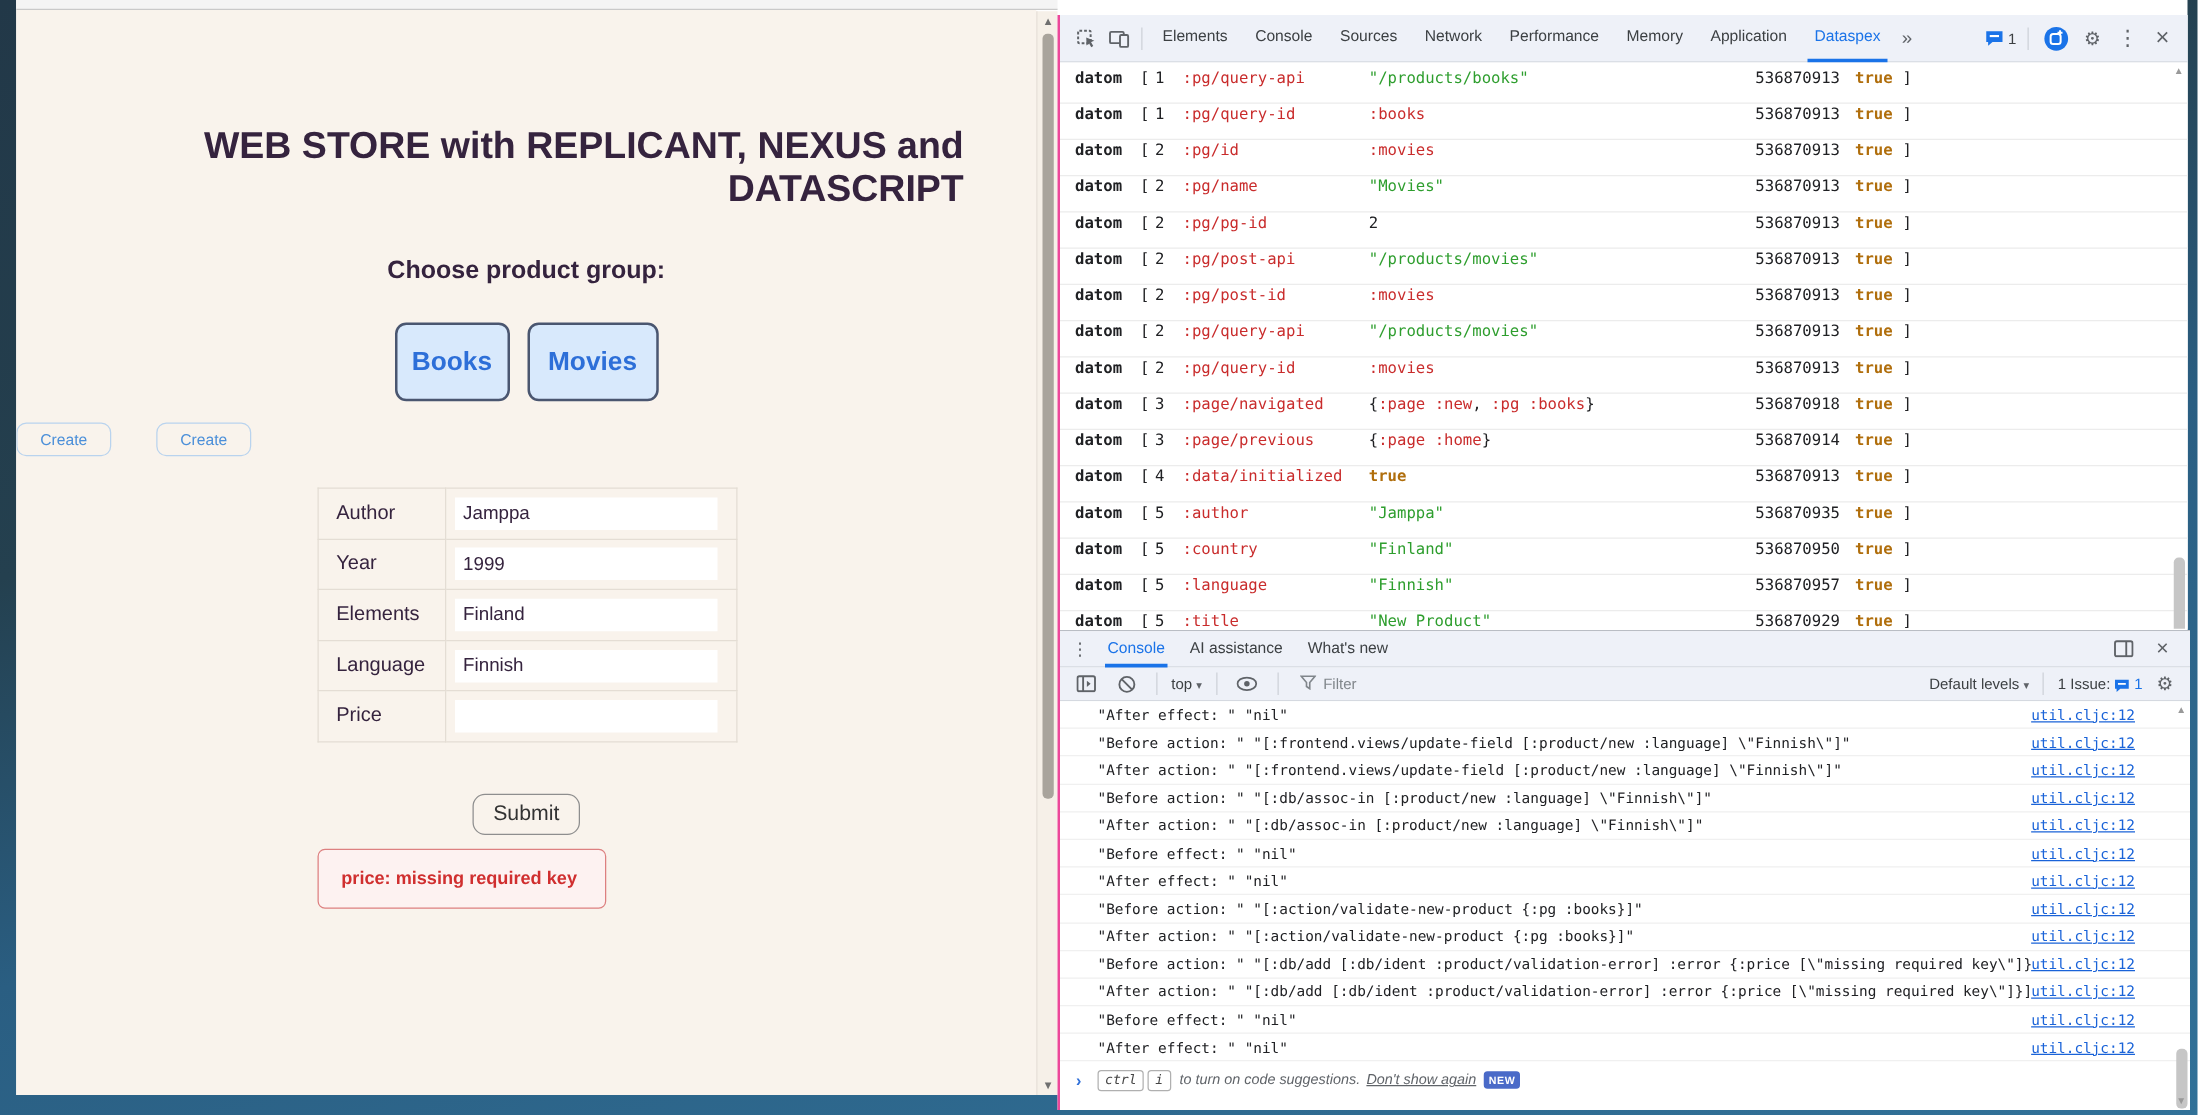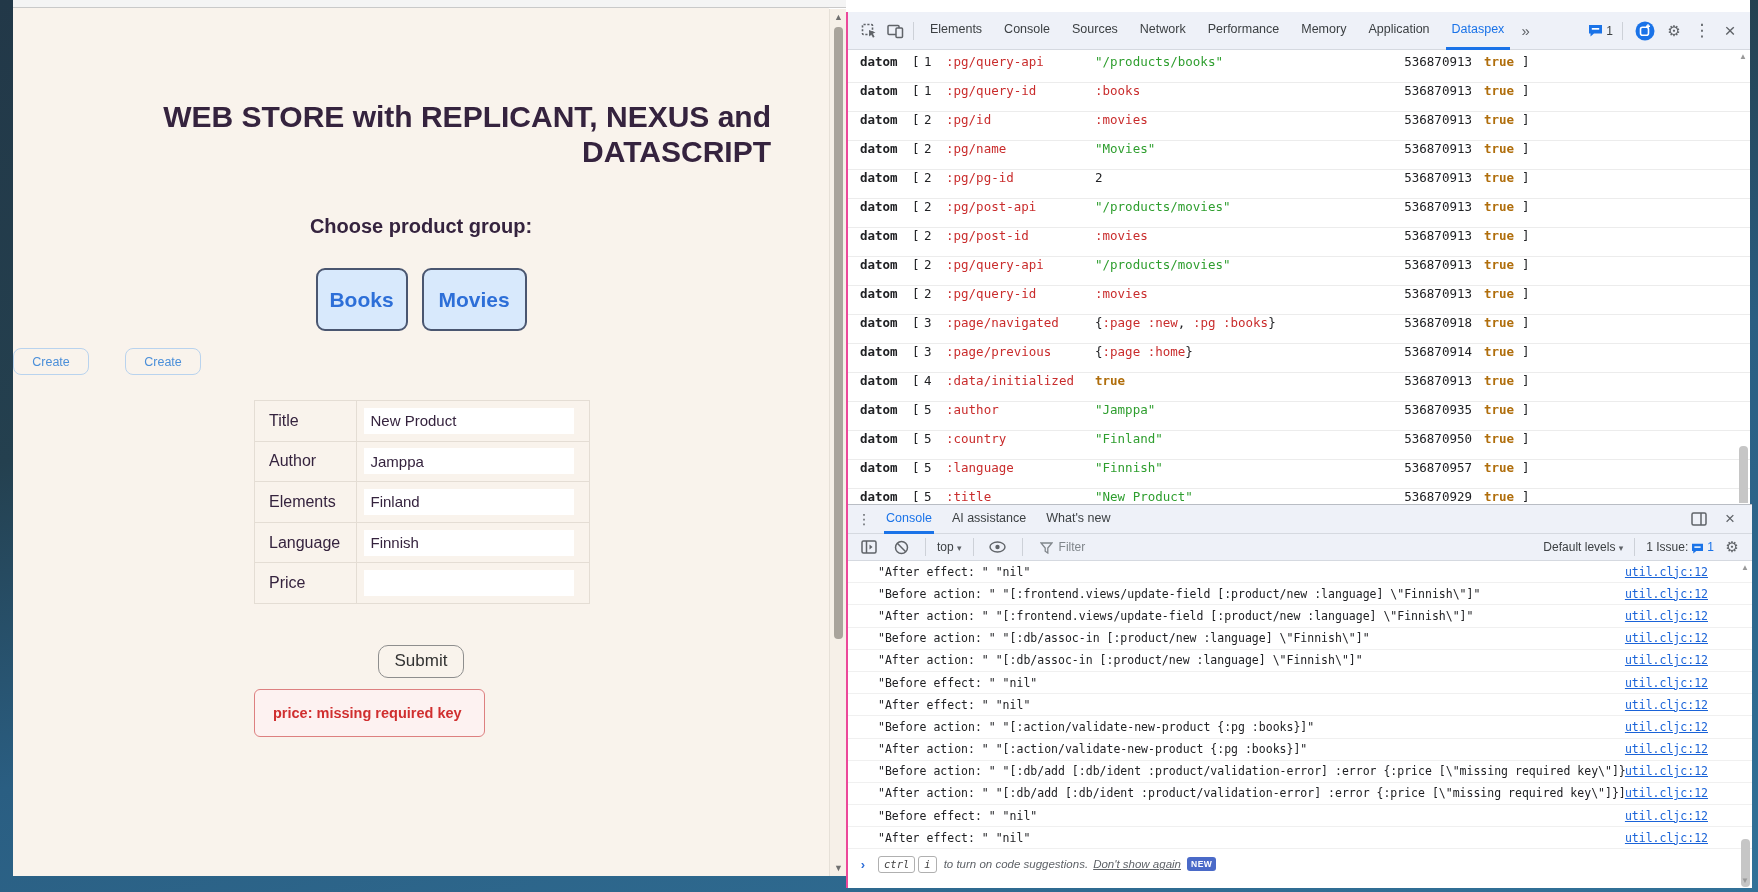--- a/index.html
+++ b/index.html
@@ -8,21 +8,21 @@
          background:linear-gradient(165deg,#223848 0%,#24404f 34%,#2a5e82 58%,#317198 100%); }
 
   .window { position:absolute; left:13px; top:0; width:1737px; height:876px; background:#fff; }
 
   
   .page { position:absolute; left:0; top:0; width:816px; height:876px; background:#f9f3ec; overflow:hidden; }
   .win-top-strip { position:absolute; left:0; top:0; width:833px; height:8px; background:#f4f4f4;
                    border-bottom:1px solid #c9c9c9; z-index:5; }
   .page h1 { margin:99px 58px 0; text-align:right; font-size:30px; line-height:35px;
              color:#35233e; font-weight:bold; }
-  .page h2 { margin-top:46px; text-align:center; font-size:20px; color:#35233e; font-weight:bold; }
+  .page h2 { margin-top:36px; text-align:center; font-size:20px; color:#35233e; font-weight:bold; }
   .group-row { margin-top:30px; display:flex; justify-content:center; gap:14px; }
   .group-btn { height:63px; background:#d8e9fc; border:2px solid #4a5670; border-radius:9px;
                color:#2d6fd8; font-weight:bold; font-size:21px; font-family:"Liberation Sans",sans-serif; cursor:pointer; }
   .group-btn.books { width:92px; } .group-btn.movies { width:105px; }
   .create-row { margin-top:17px; display:flex; gap:36px; }
   .create-btn { width:76px; height:27px; background:transparent; border:1px solid #b9d3ee; border-radius:8px;
                 color:#4b8fd9; font-size:12.5px; font-family:"Liberation Sans",sans-serif; cursor:pointer; }
   .form-table { margin:25px 0 0 241px; border-collapse:collapse; width:336px; }
   .form-table td { border:1px solid #e4ddd4; height:40.6px; }
   .f-label { width:103px; padding-left:14px; font-size:16px; color:#35233e; }
@@ -74,21 +74,21 @@
   
   .drawer { position:absolute; left:0; top:492px; width:904px; height:384px; border-top:1px solid #b9bdc4; background:#fff; }
   .drawer-tabs { height:29px; background:#eef1f8; border-bottom:1px solid #d5d9e0; display:flex; align-items:center; padding-left:4px; }
   .drawer-tab { padding:0 10px; font-size:12.5px; color:#3c4043; line-height:27px; height:29px; position:relative; cursor:pointer; white-space:nowrap; }
   .drawer-tab.active { color:#1a73e8; }
   .drawer-tab.active::after { content:""; position:absolute; left:8px; right:8px; bottom:0; height:3px; background:#1a73e8; }
   .drawer-tabs-right { margin-left:auto; display:flex; align-items:center; gap:6px; padding-right:10px; }
   .drawer-toolbar { height:27px; background:#eef1f8; border-bottom:1px solid #d5d9e0; display:flex; align-items:center; padding:0 8px; gap:6px; }
   .tb-label { font-size:12px; color:#3c4043; cursor:pointer; white-space:nowrap; }
   .tb-caret { font-size:9px; color:#5f6368; }
-  .filter-wrap { display:flex; align-items:flex-end; gap:6px; flex:1; padding-left:6px; }
+  .filter-wrap { display:flex; align-items:flex-start; gap:6px; flex:1; padding-left:6px; }
   .filter-input { border:none; background:transparent; font-size:12px; color:#3c4043; outline:none; width:400px;
                   font-family:"Liberation Sans",sans-serif; }
   .filter-input::placeholder { color:#80868b; }
   .issue-tb { display:flex; align-items:flex-end; gap:3px; font-size:12px; color:#3c4043; cursor:pointer; white-space:nowrap; }
   .issue-count-blue { color:#1a73e8; font-size:12px; }
 
   .console-area { position:relative; height:326px; background:#fff; overflow:hidden; }
   .msg { display:flex; align-items:center; height:22.2px; border-bottom:1px solid #f0f0f0;
          font-family:"DejaVu Sans Mono", monospace; font-size:11.5px; color:#202124; }
   .msg-text { flex:1; padding-left:30px; white-space:pre; overflow:hidden; }
@@ -118,26 +118,26 @@
       <button class="group-btn books">Books</button>
       <button class="group-btn movies">Movies</button>
     </div>
     <div class="create-row">
       <button class="create-btn">Create</button>
       <button class="create-btn">Create</button>
     </div>
     <table class="form-table">
       <tbody id="formRows">
           <tr>
-            <td class="f-label">Title</td>
-            <td class="f-input-cell"><input class="f-input" value="New Product" style=""></td>
-          </tr>
-          <tr>
             <td class="f-label">Author</td>
             <td class="f-input-cell"><input class="f-input" value="Jamppa" style=""></td>
+          </tr>
+          <tr>
+            <td class="f-label">Year</td>
+            <td class="f-input-cell"><input class="f-input" value="1999" style=""></td>
           </tr>
           <tr>
             <td class="f-label">Elements</td>
             <td class="f-input-cell"><input class="f-input" value="Finland" style=""></td>
           </tr>
           <tr>
             <td class="f-label">Language</td>
             <td class="f-input-cell"><input class="f-input" value="Finnish" style=""></td>
           </tr>
           <tr>

